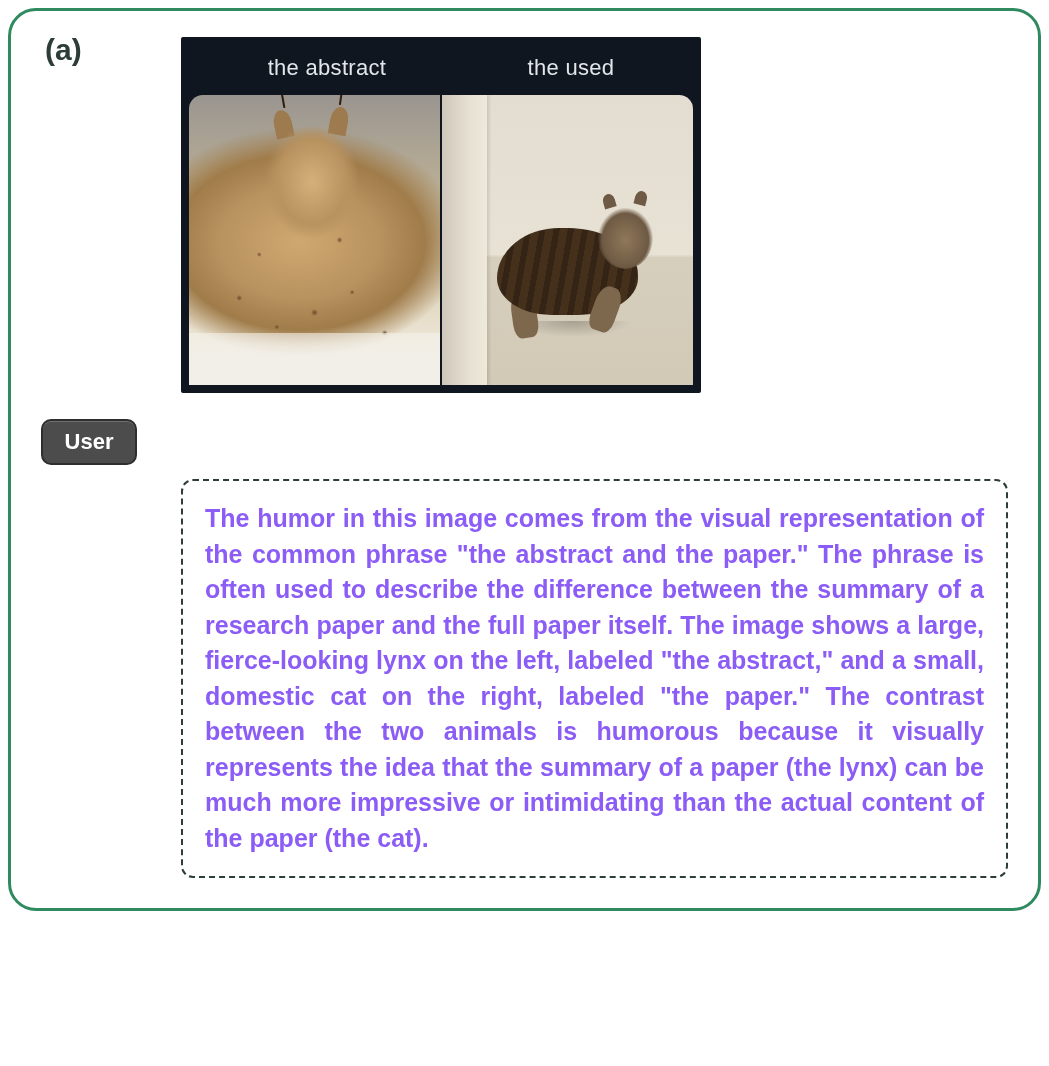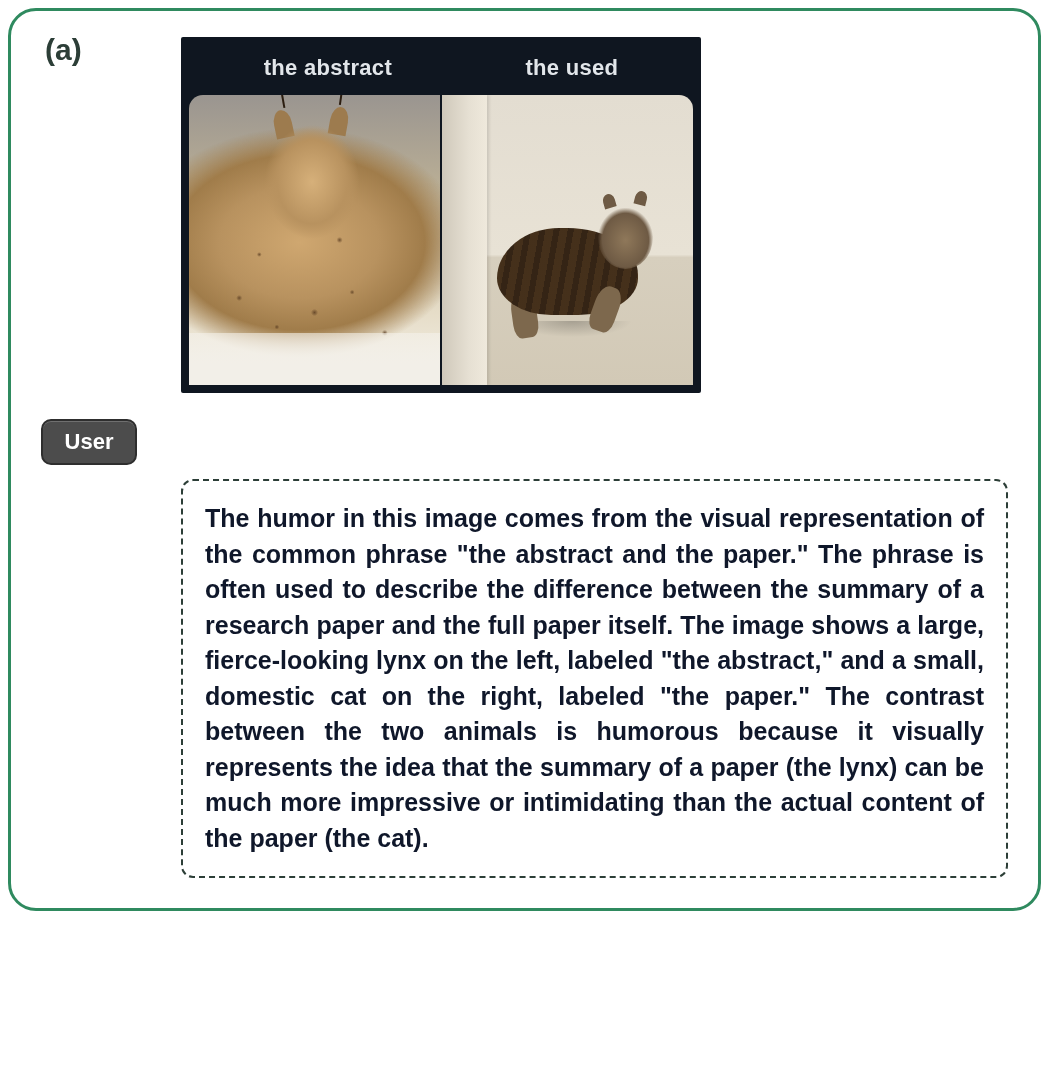--- a/index.html
+++ b/index.html
@@ -34,21 +34,21 @@
       width: 520px;
       padding: 12px 8px 8px 8px;
       border-radius: 2px;
     }
     .meme-labels {
       display: flex;
       justify-content: space-around;
       align-items: center;
       color: #e2e6ea;
       font-size: 22px;
-      font-weight: 700;
+      font-weight: 400;
       letter-spacing: 0.3px;
       padding: 6px 8px 14px 8px;
     }
     .meme-images {
       display: flex;
       gap: 2px;
     }
     .meme-img {
       flex: 1;
       height: 290px;
@@ -180,21 +180,21 @@
       padding-right: 4px;
     }
     .response {
       margin-top: 14px;
       margin-left: 140px;
       border: 2.5px dashed #2c3e37;
       border-radius: 12px;
       padding: 20px 22px;
       font-size: 25px;
       line-height: 1.42;
-      color: #0f172a;
+      color: #8b5cf6;
       font-weight: 600;
       text-align: justify;
       text-justify: inter-word;
     }
   </style>
 </head>
 <body>
 
 <div class="panel">
   <div class="panel-tag">(a)</div>

